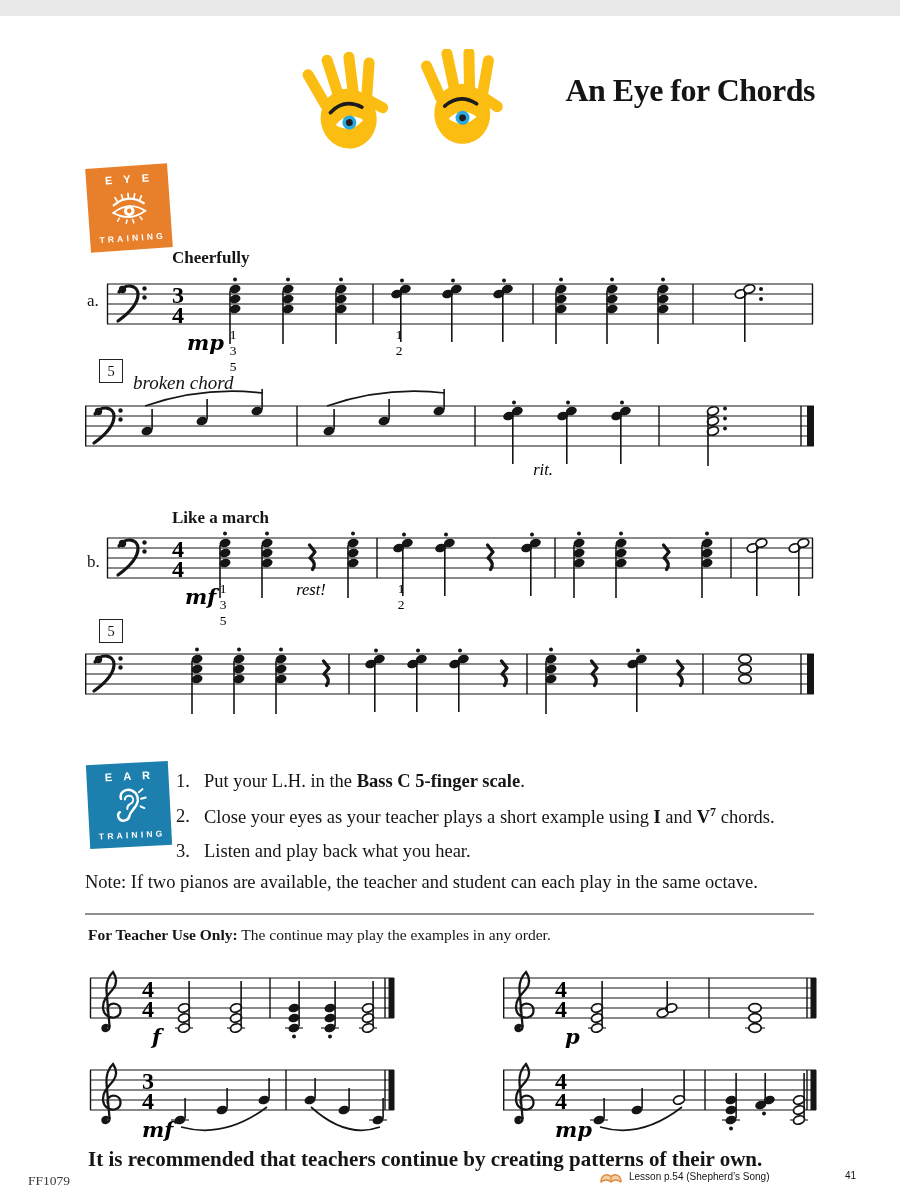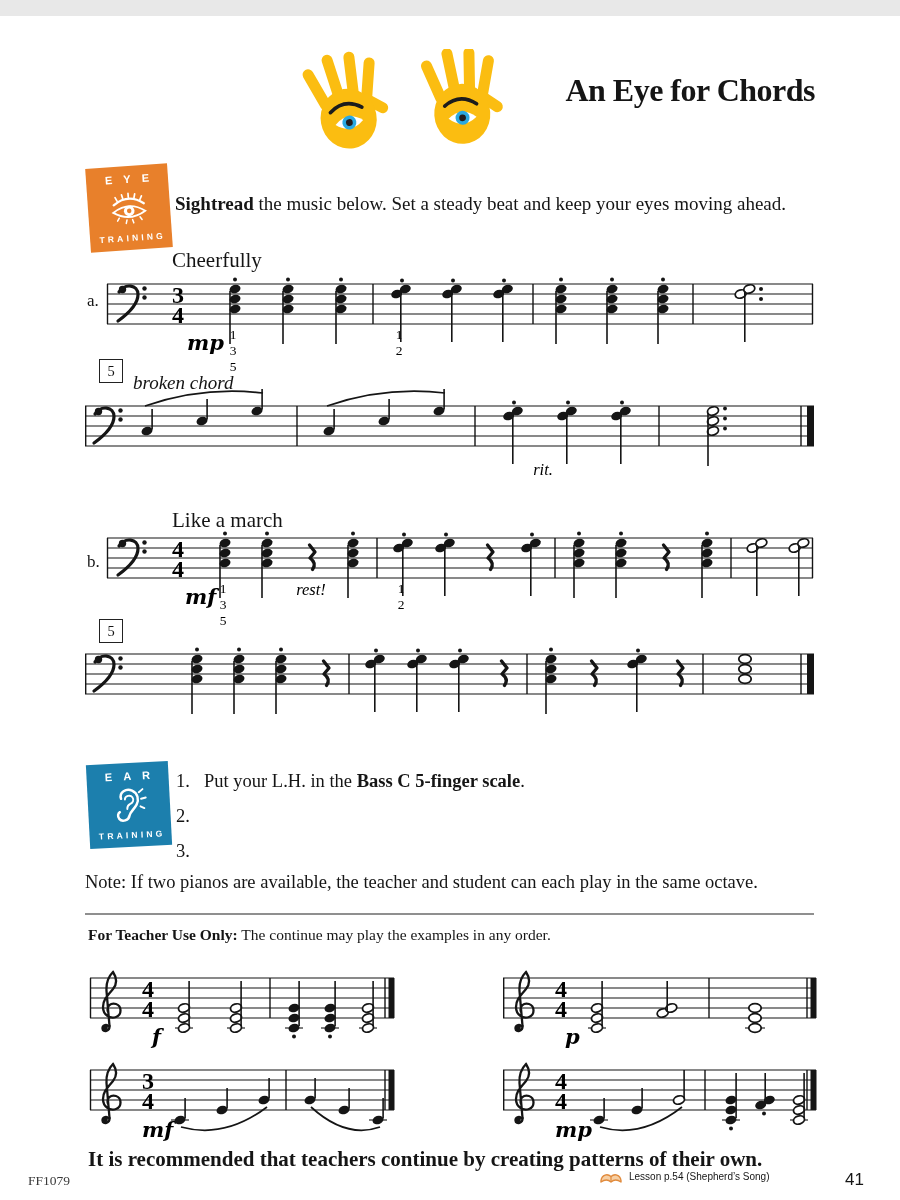--- a/index.html
+++ b/index.html
@@ -1,34 +1,34 @@
 <!DOCTYPE html>
 <html><head>
 <meta charset="utf-8">
 <style>
   html,body{margin:0;padding:0;background:#e8e8e8}
   .page{position:relative;width:900px;height:1200px;background:#ffffff;font-family:"Liberation Serif",serif;color:#151515;overflow:hidden;margin:16px auto}
   .abs{position:absolute}
   .title{font-size:32px;font-weight:bold;letter-spacing:-0.5px;text-align:right;width:320px}
   .instr{font-size:19px}
   .bold{font-weight:bold}
-  .tempo{font-size:21px;font-weight:normal}
+  .tempo{font-size:17px;font-weight:bold}
   .syslabel{font-size:17px}
   .mbox{width:22px;height:22px;border:1.4px solid #222;display:flex;align-items:center;justify-content:center;font-size:14.5px;background:#fff}
   .itallabel{font-style:italic;font-size:19px}
   .list-item{display:flex;font-size:18.5px;line-height:1.2}
   .num{width:28px;flex:0 0 28px}
   sup{font-size:12px}
   .note-line{font-size:18.5px}
   .hr{height:2px;background:#8f8f8f}
   .teacher-head{font-size:15.5px}
   .closing{font-size:21px;font-weight:bold}
   .footer-cat{font-size:13.5px;color:#3a3a3a}
   .footer-right{font-family:"Liberation Sans",sans-serif;font-size:10px;display:flex;align-items:center;gap:7px}
-  .pgnum{font-family:"Liberation Sans",sans-serif;font-size:17px}
+  .pgnum{font-family:"Liberation Sans",sans-serif;font-size:10px}
   .badge{position:absolute;width:82px;height:84px;color:#fff;display:flex;flex-direction:column;align-items:center;justify-content:space-between;padding:7px 4px;box-sizing:border-box;font-family:"Liberation Sans",sans-serif}
   .badge .word{font-size:11px;font-weight:bold;letter-spacing:11px;padding-left:11px;white-space:nowrap}
   .badge .train{font-size:8.5px;font-weight:bold;letter-spacing:3.2px;padding-left:3.2px;white-space:nowrap}
   #eye-badge{left:88px;top:150px;background:#E8802B;transform:rotate(-4deg)}
   #ear-badge{left:88px;top:747px;background:#1C7FAD;transform:rotate(-3deg)}
   
   .sl{stroke:#151515;stroke-width:1.1}
   .bl{stroke:#151515;stroke-width:1.4}
   .nh{fill:#151515}
   .onh{fill:#fff;stroke:#151515;stroke-width:1.8}
@@ -204,23 +204,20 @@
       <path d="M8,13 Q24,1 40,13" stroke="#fff" stroke-width="2.4" fill="none" stroke-linecap="round"></path>
       <path d="M12,9 L10,5 M18,6.5 L17,2.5 M24,5.5 L24,1.5 M30,6.5 L31,2.5 M36,9 L38,5" stroke="#fff" stroke-width="1.8" stroke-linecap="round"></path>
       <path d="M7,21 Q24,9 41,21 Q24,32 7,21 Z" stroke="#fff" stroke-width="2" fill="none"></path>
       <circle cx="24" cy="20" r="5.6" fill="#fff"></circle>
       <circle cx="24" cy="20" r="2.4" fill="#E8802B"></circle>
       <path d="M13,27 L11,30 M21,29.5 L20,33 M27,29.5 L28,33 M35,27 L37,30" stroke="#fff" stroke-width="1.6" stroke-linecap="round"></path>
     </svg>
     <div class="train">TRAINING</div>
   </div>
 
-  <div class="abs instr" style="left:175px;top:177px;width:640px">
-    <span class="bold">Sightread</span><span> the music below. Set a steady beat and keep your eyes moving ahead.</span>
-  </div>
 
   <div class="abs tempo" style="left:172px;top:232px">Cheerfully</div>
   <div class="abs syslabel" style="left:87px;top:275px">a.</div>
 
   <svg class="abs" style="left:105px;top:254px" width="712" height="106" viewBox="0 0 712 106">
     <g>
       <line class="sl" x1="2" y1="14" x2="708" y2="14"></line>
         <line class="sl" x1="2" y1="24" x2="708" y2="24"></line>
         <line class="sl" x1="2" y1="34" x2="708" y2="34"></line>
         <line class="sl" x1="2" y1="44" x2="708" y2="44"></line>
@@ -418,23 +415,25 @@
     </svg>
     <div class="train">TRAINING</div>
   </div>
 
   <div class="abs list-item" style="left:176px;top:754px;width:660px">
     <span class="num">1.</span>
     <span><span>Put your L.H. in the </span><span class="bold">Bass C 5-finger scale</span><span>.</span></span>
   </div>
   <div class="abs list-item" style="left:176px;top:789px;width:680px">
     <span class="num">2.</span>
+    <span><span>Close your eyes as your teacher plays a short example using </span><span class="bold">I</span><span> and </span><span class="bold">V</span><sup class="bold">7</sup><span> chords.</span></span>
   </div>
   <div class="abs list-item" style="left:176px;top:824px;width:660px">
     <span class="num">3.</span>
+    <span>Listen and play back what you hear.</span>
   </div>
 
   <div class="abs note-line" style="left:85px;top:856px;width:740px">Note: If two pianos are available, the teacher and student can each play in the same octave.</div>
 
   <div class="abs hr" style="left:85px;top:897px;width:729px"></div>
 
   <div class="abs teacher-head" style="left:88px;top:910px;width:720px">
     <span class="bold">For Teacher Use Only:</span><span> The continue may play the examples in any order.</span>
   </div>
 

